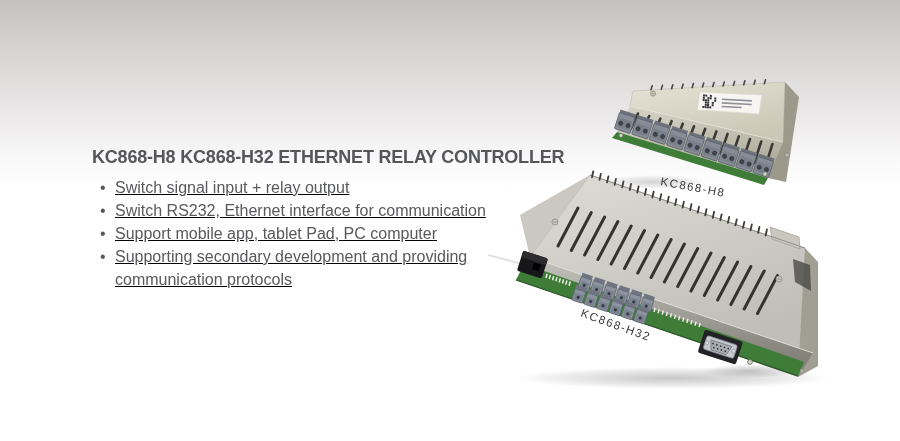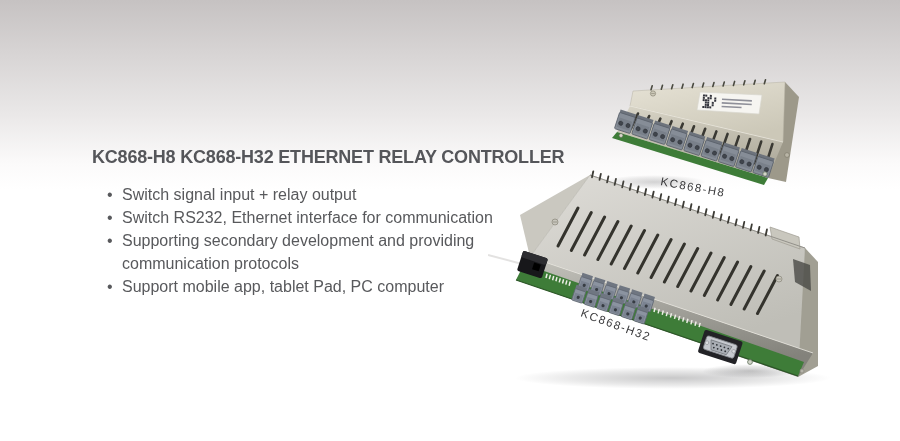--- a/index.html
+++ b/index.html
@@ -6,21 +6,21 @@
   .stage{
     position:relative;width:900px;height:441px;overflow:hidden;
     font-family:"Liberation Sans","DejaVu Sans",sans-serif;
     background:linear-gradient(180deg,#c6c2c2 0%,#d7d4d4 12%,#eae8e8 26%,#fbfafa 37%,#ffffff 43%,#ffffff 100%);
   }
   .copy{position:absolute;left:92px;top:146px;width:470px;}
   .copy h1{
     margin:0 0 7px 0;font-size:18px;line-height:22px;font-weight:bold;
     letter-spacing:-0.2px;color:var(--title-color,#55565a);white-space:nowrap;
   }
-  .feature-list{margin:15px;padding:0;list-style:none;width:424px;}
+  .feature-list{margin:8px;padding:0;list-style:none;width:424px;text-decoration:underline;}
   .feature-list li{
     position:relative;padding-left:15px;font-size:16px;line-height:23px;
     color:var(--text-color,#58595c);
   }
   .feature-list li::before{content:"\2022";position:absolute;left:0;top:0;color:var(--text-color,#58595c);}
   svg{position:absolute;display:block;}
   #h32-svg{left:488px;top:166px;}
   #h8-svg{left:596px;top:56px;}
   .devlabel{font-family:"Liberation Sans","DejaVu Sans",sans-serif;font-size:11.5px;fill:#38383a;letter-spacing:1.5px;}
 </style>
@@ -416,18 +416,18 @@
     </g>
 
     <text class="devlabel" x="64" y="129" transform="rotate(10.5 64 129)">KC868-H8</text>
   </svg>
 
   <div class="copy">
     <h1>KC868-H8 KC868-H32 ETHERNET RELAY CONTROLLER</h1>
     <ul class="feature-list">
       <li><span>Switch signal input + relay output</span></li>
       <li><span>Switch RS232, Ethernet interface for communication</span></li>
+      <li><span>Support mobile app, tablet Pad, PC computer</span></li>
       <li><span>Supporting secondary development and providing communication protocols</span></li>
-      <li><span>Support mobile app, tablet Pad, PC computer</span></li>
     </ul>
   </div>
 
 </div>
 
 </body></html>

